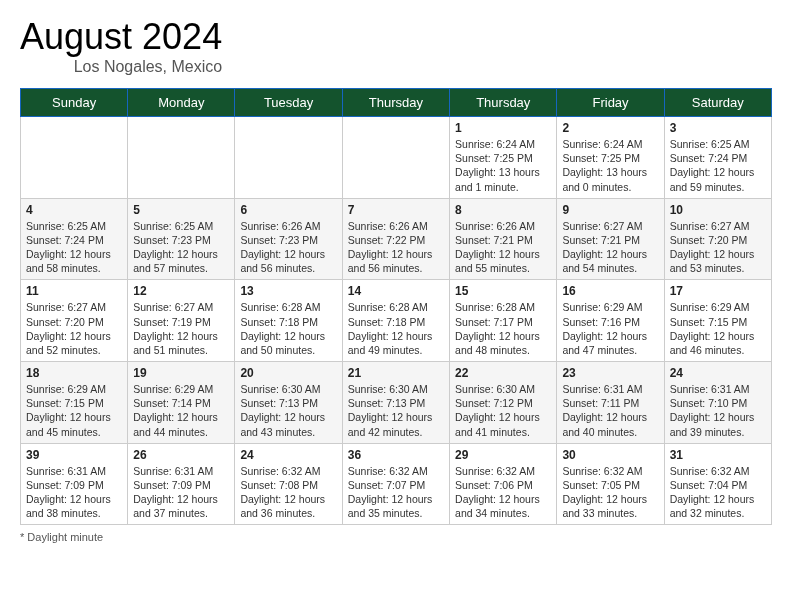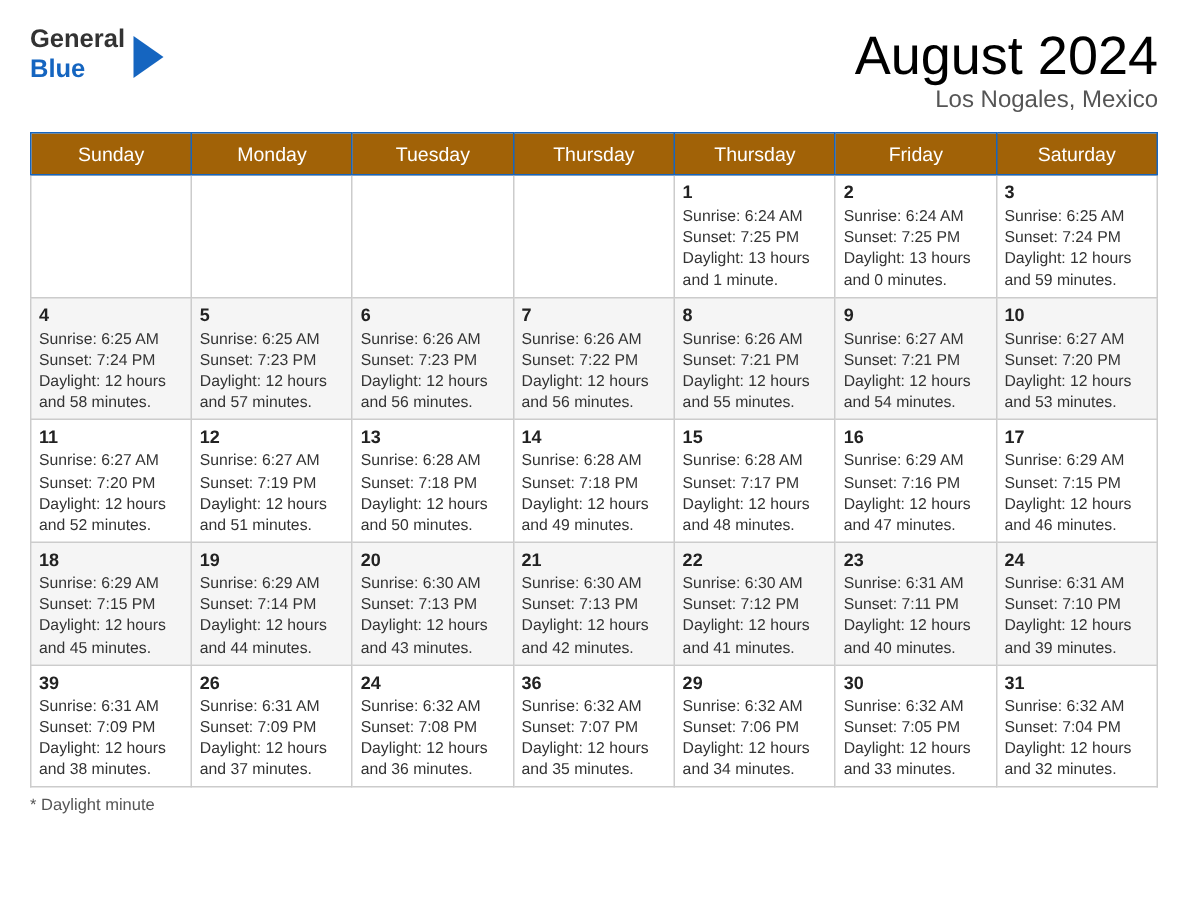--- a/index.html
+++ b/index.html
@@ -32,21 +32,21 @@
     .location {
       font-size: 16px;
       color: #555;
     }
     .calendar-table {
       width: 100%;
       border-collapse: collapse;
       font-size: 11px;
     }
     .calendar-table th {
-      background-color: #a16207;
+      background-color: #14532d;
       color: #fff;
       text-align: center;
       padding: 6px 4px;
       font-size: 13px;
       font-weight: normal;
       border: 1px solid #1565c0;
     }
     .calendar-table td {
       border: 1px solid #ccc;
       vertical-align: top;
@@ -73,27 +73,20 @@
     .footer-note {
       margin-top: 6px;
       font-size: 11px;
       color: #555;
     }
   </style>
 </head>
 <body>
 
 <div class="header-area">
-  <div class="logo">
-    <div style="display:flex; flex-direction:column; line-height:1.15;">
-      <span style="font-size:17px; font-weight:bold; color:#333;">General</span>
-      <span style="font-size:17px; font-weight:bold; color:#1565c0;">Blue</span>
-    </div>
-    <div style="width:0;height:0;border-top:14px solid transparent;border-bottom:14px solid transparent;border-left:20px solid #1565c0;margin-left:2px;margin-top:4px;"></div>
-  </div>
   <div class="title-block">
     <div class="month-year">August 2024</div>
     <div class="location">Los Nogales, Mexico</div>
   </div>
 </div>
 
 <table class="calendar-table">
   <thead>
     <tr>
     <th>Sunday</th>

